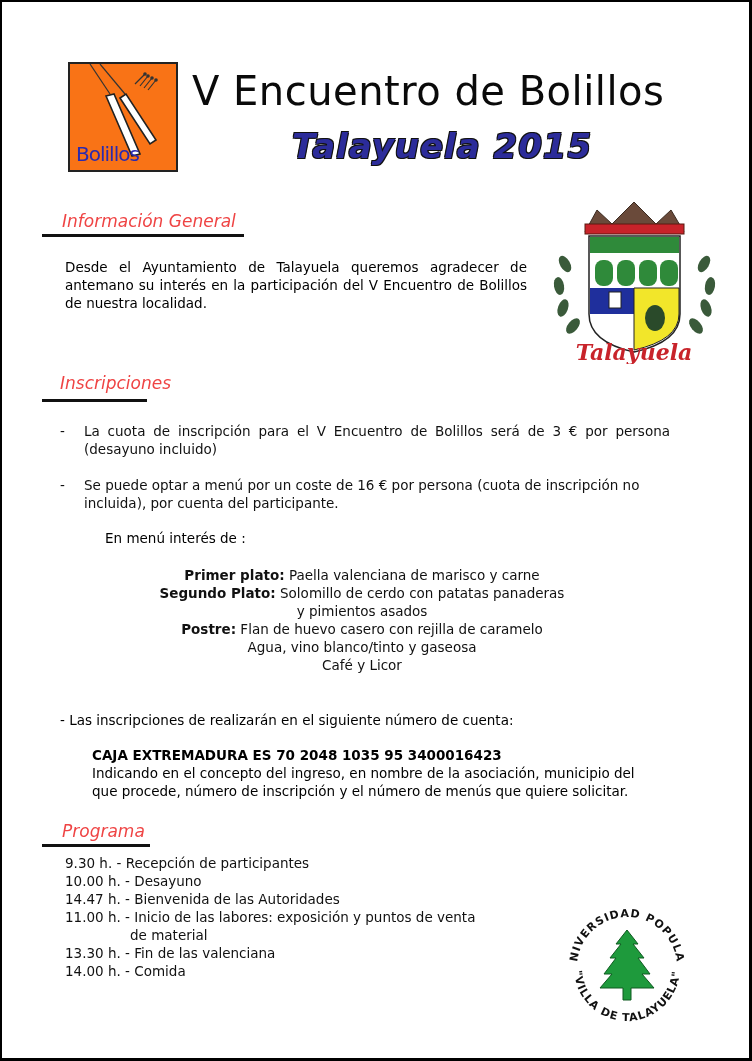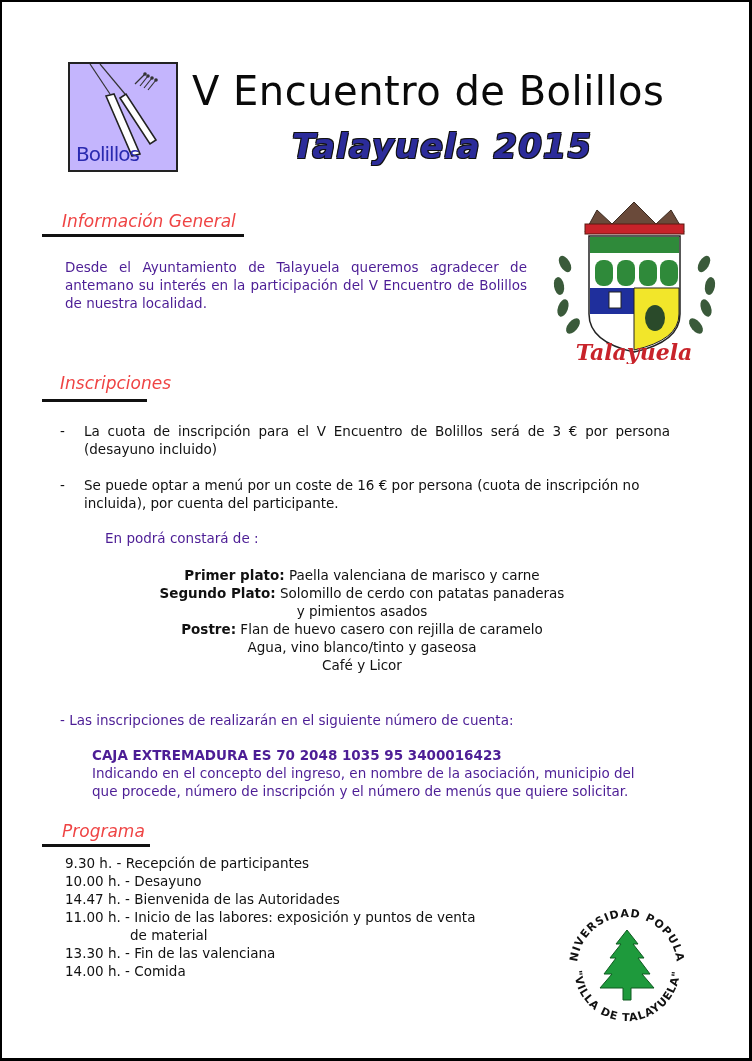--- a/index.html
+++ b/index.html
@@ -7,21 +7,21 @@
     .page {
       position: absolute; left: 0; top: 0; width: 752px; height: 1061px;
       box-sizing: border-box; border: 2px solid #000; border-right-width: 3px; border-bottom-width: 3px;
       background: #fff;
       font-family: "DejaVu Sans", sans-serif; color: #111;
     }
     .abs { position: absolute; }
     
     .logo-box {
       left: 66px; top: 60px; width: 110px; height: 110px;
-      border: 2px solid #222; box-sizing: border-box; background: #c4b5fd;
+      border: 2px solid #222; box-sizing: border-box; background: #f97316;
     }
     .logo-text {
       position: absolute; left: 6px; bottom: 4px;
       font-family: "DejaVu Sans", sans-serif; font-size: 20px; color: #2a2ab0; letter-spacing: -1px;
     }
     .title {
       left: 190px; top: 66px; font-size: 40px; color: #0a0a0a; letter-spacing: 0.5px;
       font-family: "DejaVu Sans", sans-serif; white-space: nowrap;
     }
     .subtitle {
@@ -29,21 +29,21 @@
       color: #2c2c9a; white-space: nowrap; font-family: "DejaVu Sans", sans-serif;
       text-shadow: 1px 1px 0 #111, -1px -1px 0 #111, 1px -1px 0 #111, -1px 1px 0 #111;
       letter-spacing: 1px;
     }
     
     .section-title {
       font-size: 17px; color: #ef4444; font-style: italic;
       font-family: "DejaVu Sans", sans-serif; white-space: nowrap;
     }
     .section-rule { height: 3px; background: #111; }
-    .body-text { font-size: 13.5px; line-height: 18px; color: #4c1d95; }
+    .body-text { font-size: 13.5px; line-height: 18px; color: #000000; }
     .justify { text-align: justify; text-align-last: left; }
     .menu-line { text-align: center; font-size: 13.5px; line-height: 18px; white-space: nowrap; }
     .menu-line b { font-weight: bold; }
     .program-row { font-size: 13.5px; line-height: 18px; white-space: nowrap; }
     .bullet-row { display: flex; font-size: 13.5px; line-height: 18px; }
     .bullet-row .dash { width: 24px; flex: none; }
   </style>
 </head>
 <body>
 
@@ -116,21 +116,21 @@
     <div class="bullet-row">
       <span class="dash">-</span>
       <span class="justify" style="flex:1;">La cuota de inscripción para el V Encuentro de Bolillos será de 3 € por persona (desayuno incluido)</span>
     </div>
     <div class="bullet-row" style="margin-top:18px;">
       <span class="dash">-</span>
       <span style="flex:1; padding-right:16px;">Se puede optar a menú por un coste de 16 € por persona (cuota de inscripción no incluida), por cuenta del participante.</span>
     </div>
   </div>
 
-  <div class="abs body-text" style="left:103px; top:527px;">En podrá constará de :</div>
+  <div class="abs body-text" style="left:103px; top:527px;">En menú interés de :</div>
 
   <div class="abs" style="left:150px; top:564px; width:420px;">
     <div class="menu-line"><b>Primer plato:</b><span> Paella valenciana de marisco y carne</span></div>
     <div class="menu-line"><b>Segundo Plato:</b><span> Solomillo de cerdo con patatas panaderas</span></div>
     <div class="menu-line"><b></b><span>y pimientos asados</span></div>
     <div class="menu-line"><b>Postre:</b><span> Flan de huevo casero con rejilla de caramelo</span></div>
     <div class="menu-line"><b></b><span>Agua, vino blanco/tinto y gaseosa</span></div>
     <div class="menu-line"><b></b><span>Café y Licor</span></div>
   </div>
 

